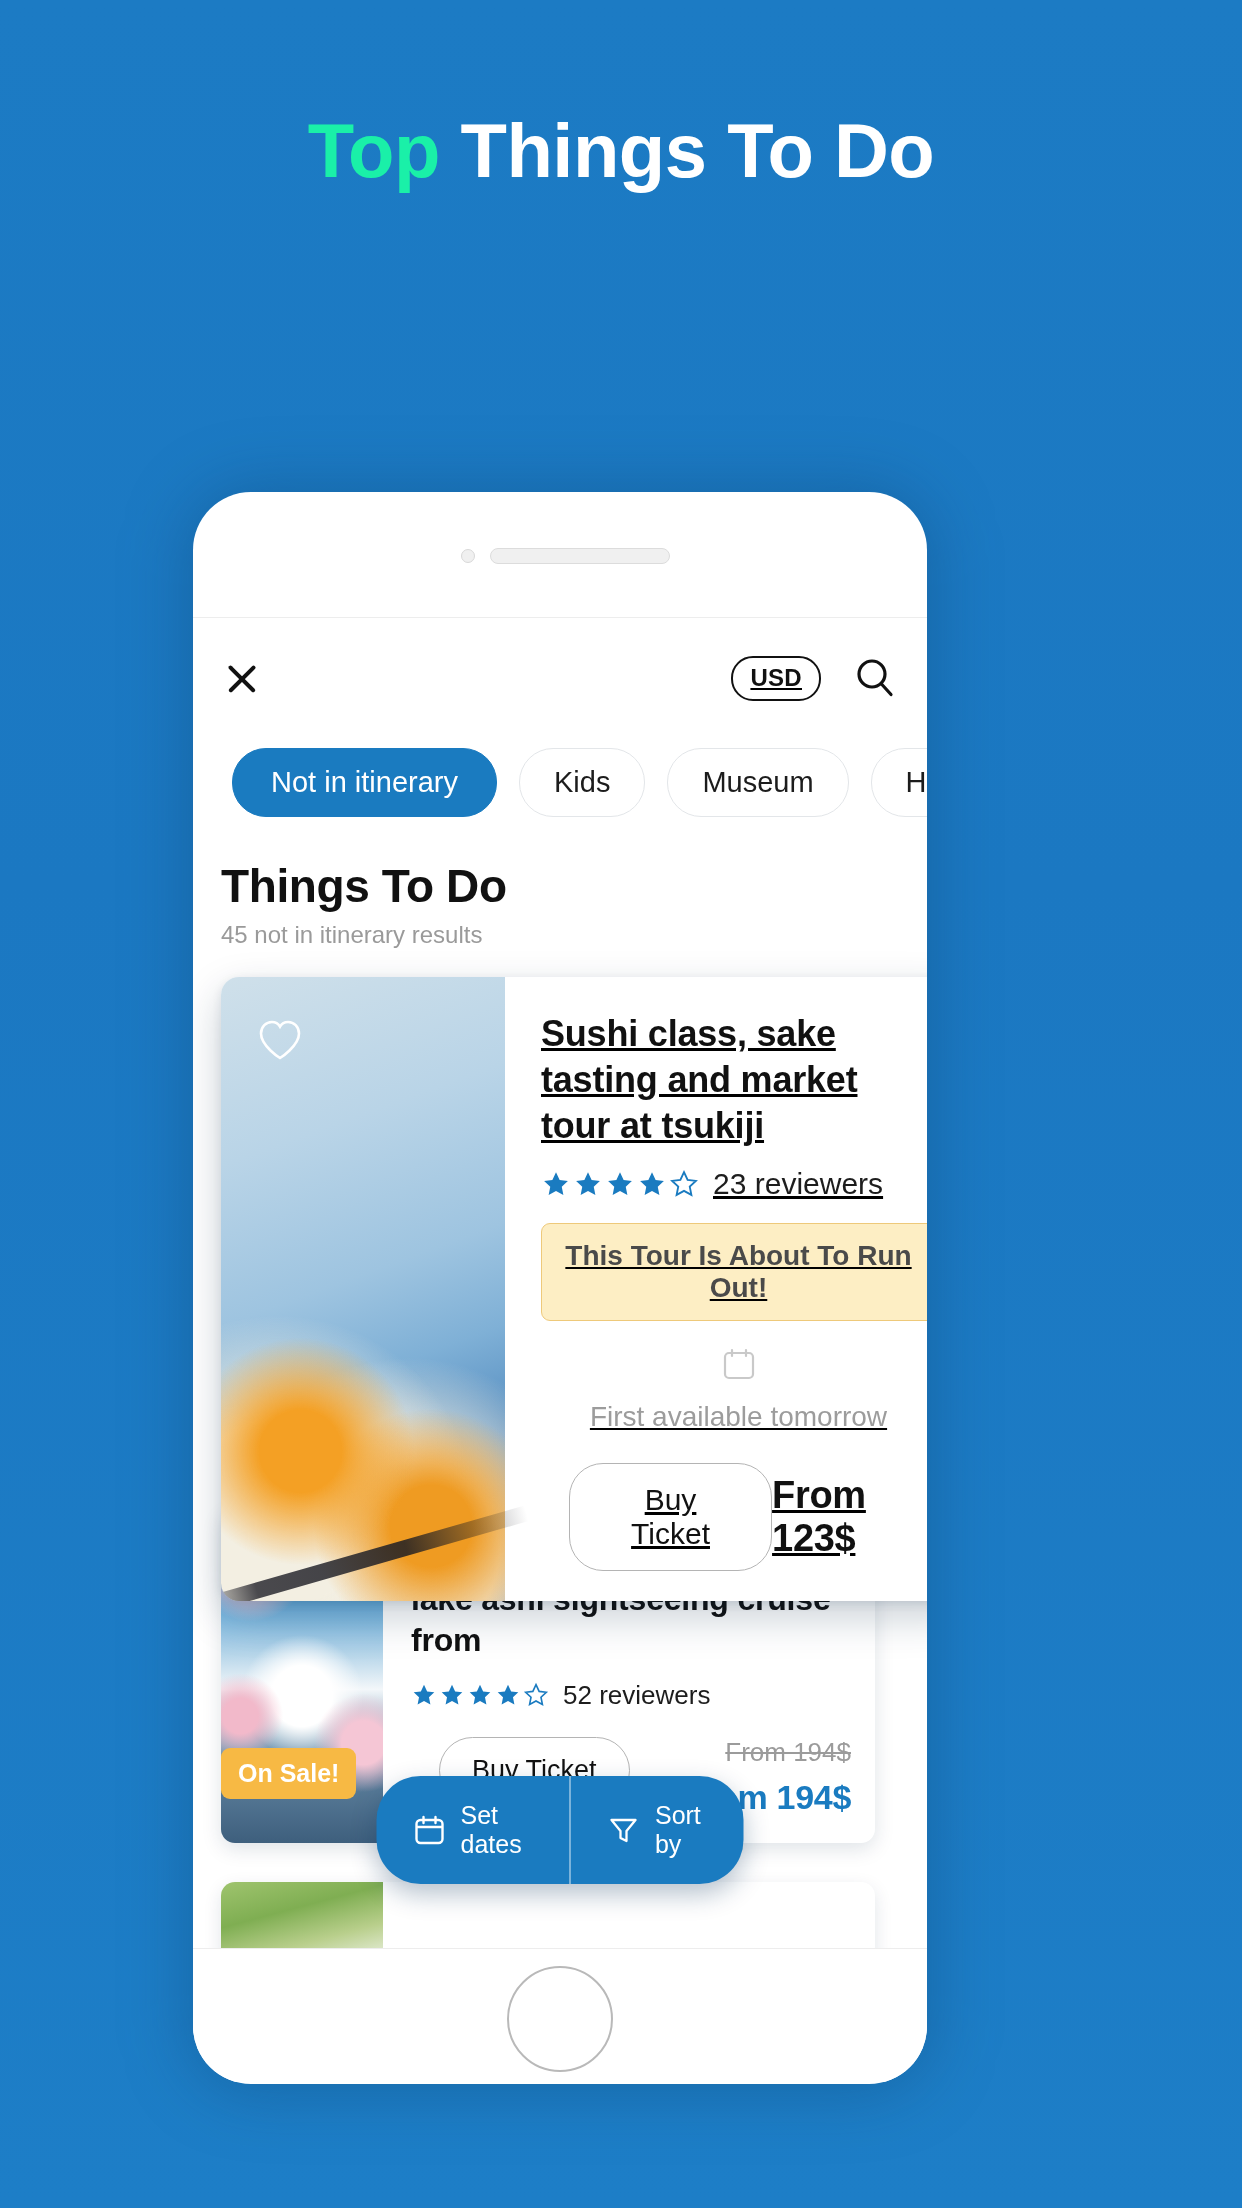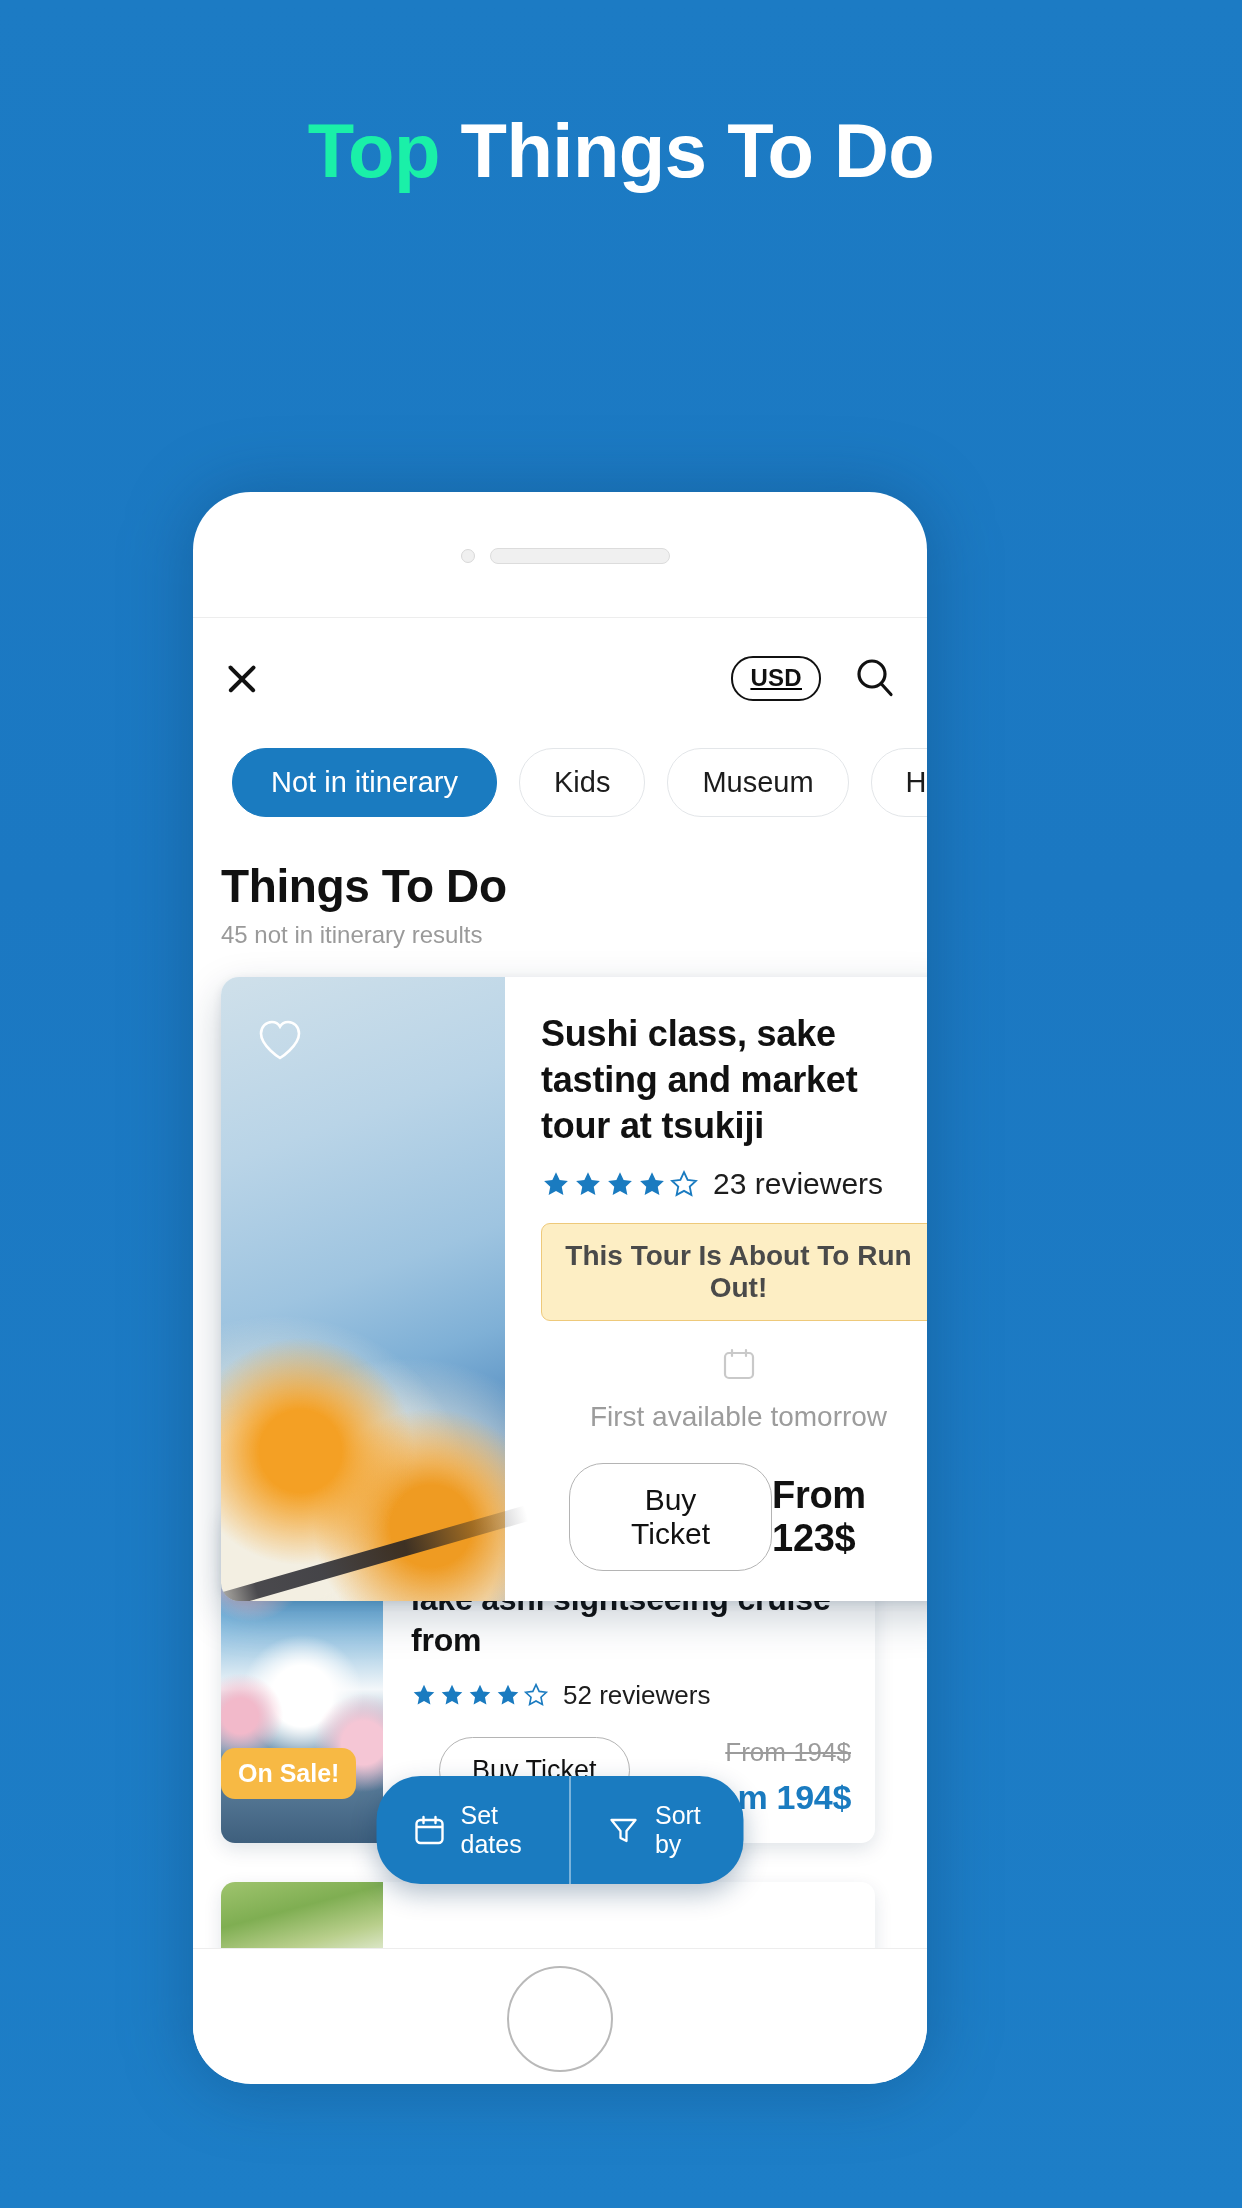--- a/index.html
+++ b/index.html
@@ -189,20 +189,21 @@
     position: absolute;
     left: 28px;
     width: 745px;
     top: 0;
     background: #fff;
     border-radius: 18px;
     box-shadow: 0 16px 42px rgba(8,40,70,0.22), 0 3px 10px rgba(8,40,70,0.10);
     display: flex;
     overflow: hidden;
     z-index: 5;
+    text-decoration: underline;
   }
   .card-hero .thumb {
     width: 284px;
     min-height: 500px;
     position: relative;
     flex: 0 0 284px;
     background:
       radial-gradient(circle at 28% 76%, #f4a024 0 8%, rgba(244,160,36,0) 22%),
       radial-gradient(circle at 74% 88%, #ef9b22 0 7%, rgba(239,155,34,0) 20%),
       radial-gradient(circle at 20% 86%, #f3efe2 0 16%, rgba(243,239,226,0) 34%),
@@ -319,21 +320,21 @@
     z-index: 3;
   }
   .sale-badge {
     position: absolute;
     left: 0; bottom: 44px;
     background: #f7b944;
     color: #ffffff;
     font-size: 25px;
     font-weight: 700;
     padding: 11px 17px;
-    border-radius: 14px;
+    border-radius: 9px;
     z-index: 3;
   }
   .card-two .body {
     flex: 1;
     padding: 28px 24px 26px 28px;
   }
   .card-two .card-title { font-size: 32px; line-height: 1.3; }
   .card-two .star { width: 26px; height: 26px; }
   .card-two .reviews { font-size: 26px; }
   .card-two .cta-row { margin-top: 26px; align-items: flex-start; }

